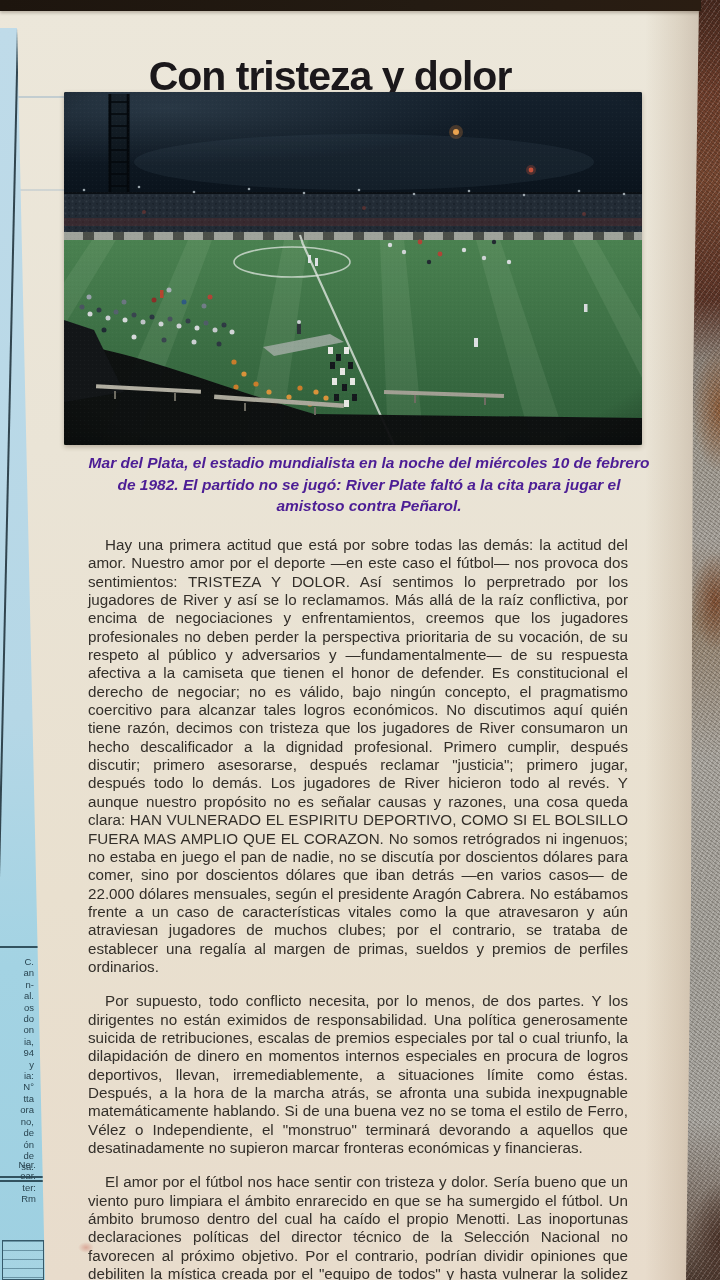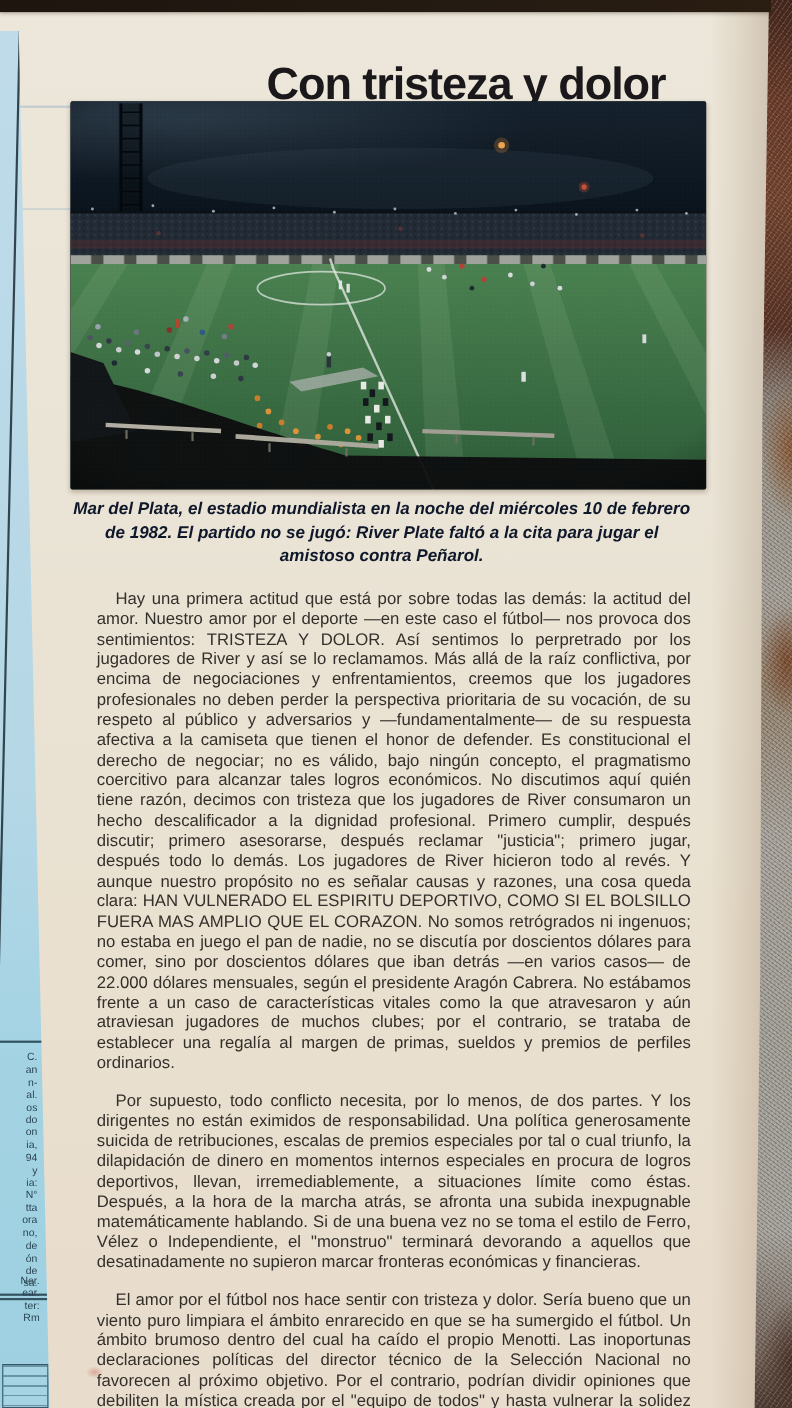--- a/index.html
+++ b/index.html
@@ -41,29 +41,29 @@
   .divider{position:absolute;left:0;width:100%;height:1.5px;background:#32525f;}
   .d1{top:918px;} .d2{top:1148px;} .d3{top:1152px;}
   .frag{position:absolute;left:0;width:34px;text-align:right;font-size:9.5px;
     line-height:11.4px;color:#2a4551;}
   .frag-upper{top:928px;}
   .frag-lower{top:1131px;width:36px;}
   .strip-box{position:absolute;left:2px;top:1212px;width:40px;height:38px;
     border:1.5px solid #35596a;
     background:repeating-linear-gradient(180deg,rgba(40,75,92,.45) 0 1.5px,rgba(255,255,255,.08) 1.5px 9px);}
 
-  .title{position:absolute;left:55px;top:24px;width:550px;z-index:5;text-align:right;
+  .title{position:absolute;left:55px;top:24px;width:550px;z-index:5;text-align:center;
     font-size:41px;line-height:50px;font-weight:bold;letter-spacing:-1px;color:#1b181b;}
 
   .photo{position:absolute;left:64px;top:92px;width:578px;height:353px;z-index:5;
     border-radius:2px;overflow:hidden;box-shadow:0 2px 5px rgba(70,45,25,.3);background:#0a1118;}
 
-  .caption{position:absolute;left:62px;top:452px;width:570px;z-index:5;
+  .caption{position:absolute;left:84px;top:452px;width:570px;z-index:5;
     font-style:italic;font-weight:bold;font-size:15.5px;line-height:21.5px;
-    text-align:center;color:#0f172a;}
+    text-align:center;color:#4c1d95;}
 
   .article{position:absolute;left:72px;top:520px;width:572px;z-index:5;
     font-size:15.2px;line-height:18.35px;text-align:justify;color:#332f2a;}
   .article p{margin:16px;text-indent:17px;}
   .signature{margin-top:6px;text-align:right;font-size:29px;letter-spacing:1px;color:#0f172a;}
 
   .smudge{position:absolute;left:78px;top:1242px;width:16px;height:11px;z-index:5;
     background:radial-gradient(rgba(190,60,45,.32),rgba(190,60,45,0) 70%);}
 </style>
 </head>

